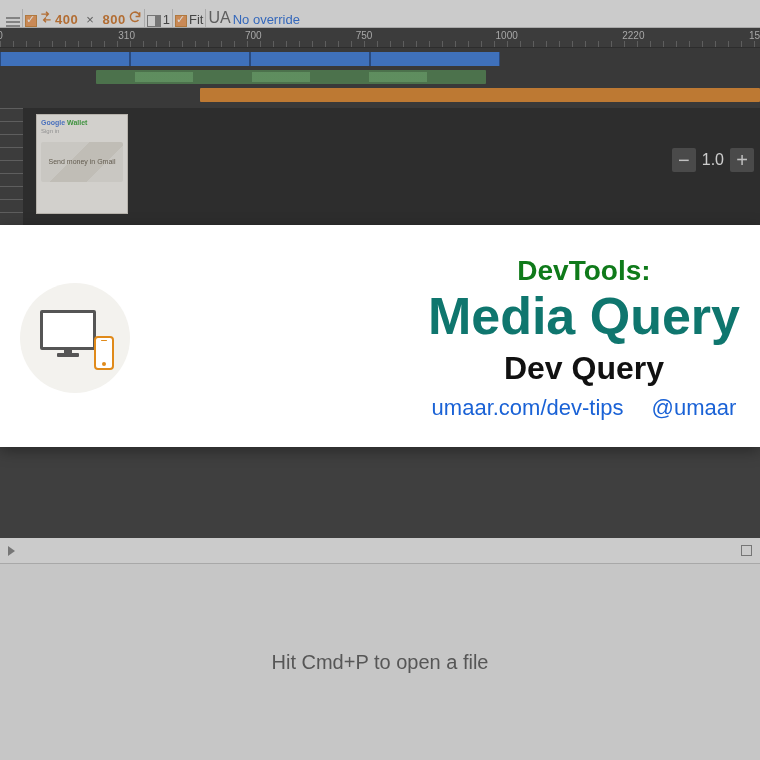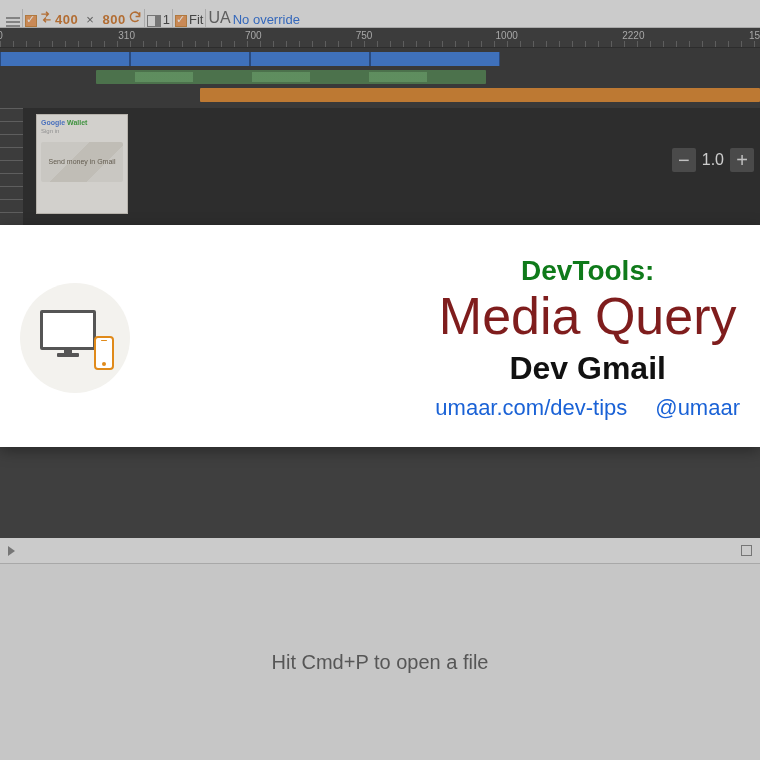--- a/index.html
+++ b/index.html
@@ -104,21 +104,21 @@
   }
   .screens { position:relative; width:70px; height:56px; }
   .monitor { position:absolute; left:0; top:0; width:56px; height:40px; border:3px solid #555; background:#fff; border-radius:2px; }
   .monitor::after { content:""; position:absolute; left:50%; bottom:-10px; transform:translateX(-50%); width:22px; height:4px; background:#555; border-radius:1px; }
   .monitor::before { content:""; position:absolute; left:50%; bottom:-6px; transform:translateX(-50%); width:8px; height:6px; background:#555; }
   .phone { position:absolute; right:-4px; bottom:-4px; width:20px; height:34px; border:2.5px solid #e08a1a; border-radius:4px; background:#fff; }
   .phone::before { content:""; position:absolute; left:50%; top:2px; transform:translateX(-50%); width:6px; height:1.5px; background:#e08a1a; border-radius:1px; }
   .phone::after { content:""; position:absolute; left:50%; bottom:2px; transform:translateX(-50%); width:4px; height:4px; border-radius:2px; background:#e08a1a; }
   .titles { text-align:center; }
   .eyebrow { color:#0f7a1a; font-size:28px; font-weight:bold; }
-  .headline { color:#7f1d1d; font-size:52px; font-weight:400; line-height:1.05; margin-top:2px; }
+  .headline { color:#0f766e; font-size:52px; font-weight:700; line-height:1.05; margin-top:2px; }
   .subhead { color:#111; font-size:32px; font-weight:800; margin-top:6px; }
   .links { margin-top:8px; font-size:22px; color:#1a62d6; display:flex; gap:28px; justify-content:center; }
   .links span { cursor:pointer; }
 
   
   .editor {
     position:absolute;
     top:538px; left:0; right:0; bottom:0;
     background:#e5e5e5;
   }
@@ -229,21 +229,21 @@
       <div class="screens">
         <div class="monitor"></div>
         <div class="phone"></div>
       </div>
     </div>
     <div class="titles">
       <div class="eyebrow">DevTools:</div>
       <div class="headline">
         <div>Media Query</div>
       </div>
-      <div class="subhead">Dev Gmail</div>
+      <div class="subhead">Dev Query</div>
       <div class="links">
         <span>umaar.com/dev-tips</span>
         <span>@umaar</span>
       </div>
     </div>
   </div>
 </div>
 
 <div class="editor">
   <div class="editor-top">

